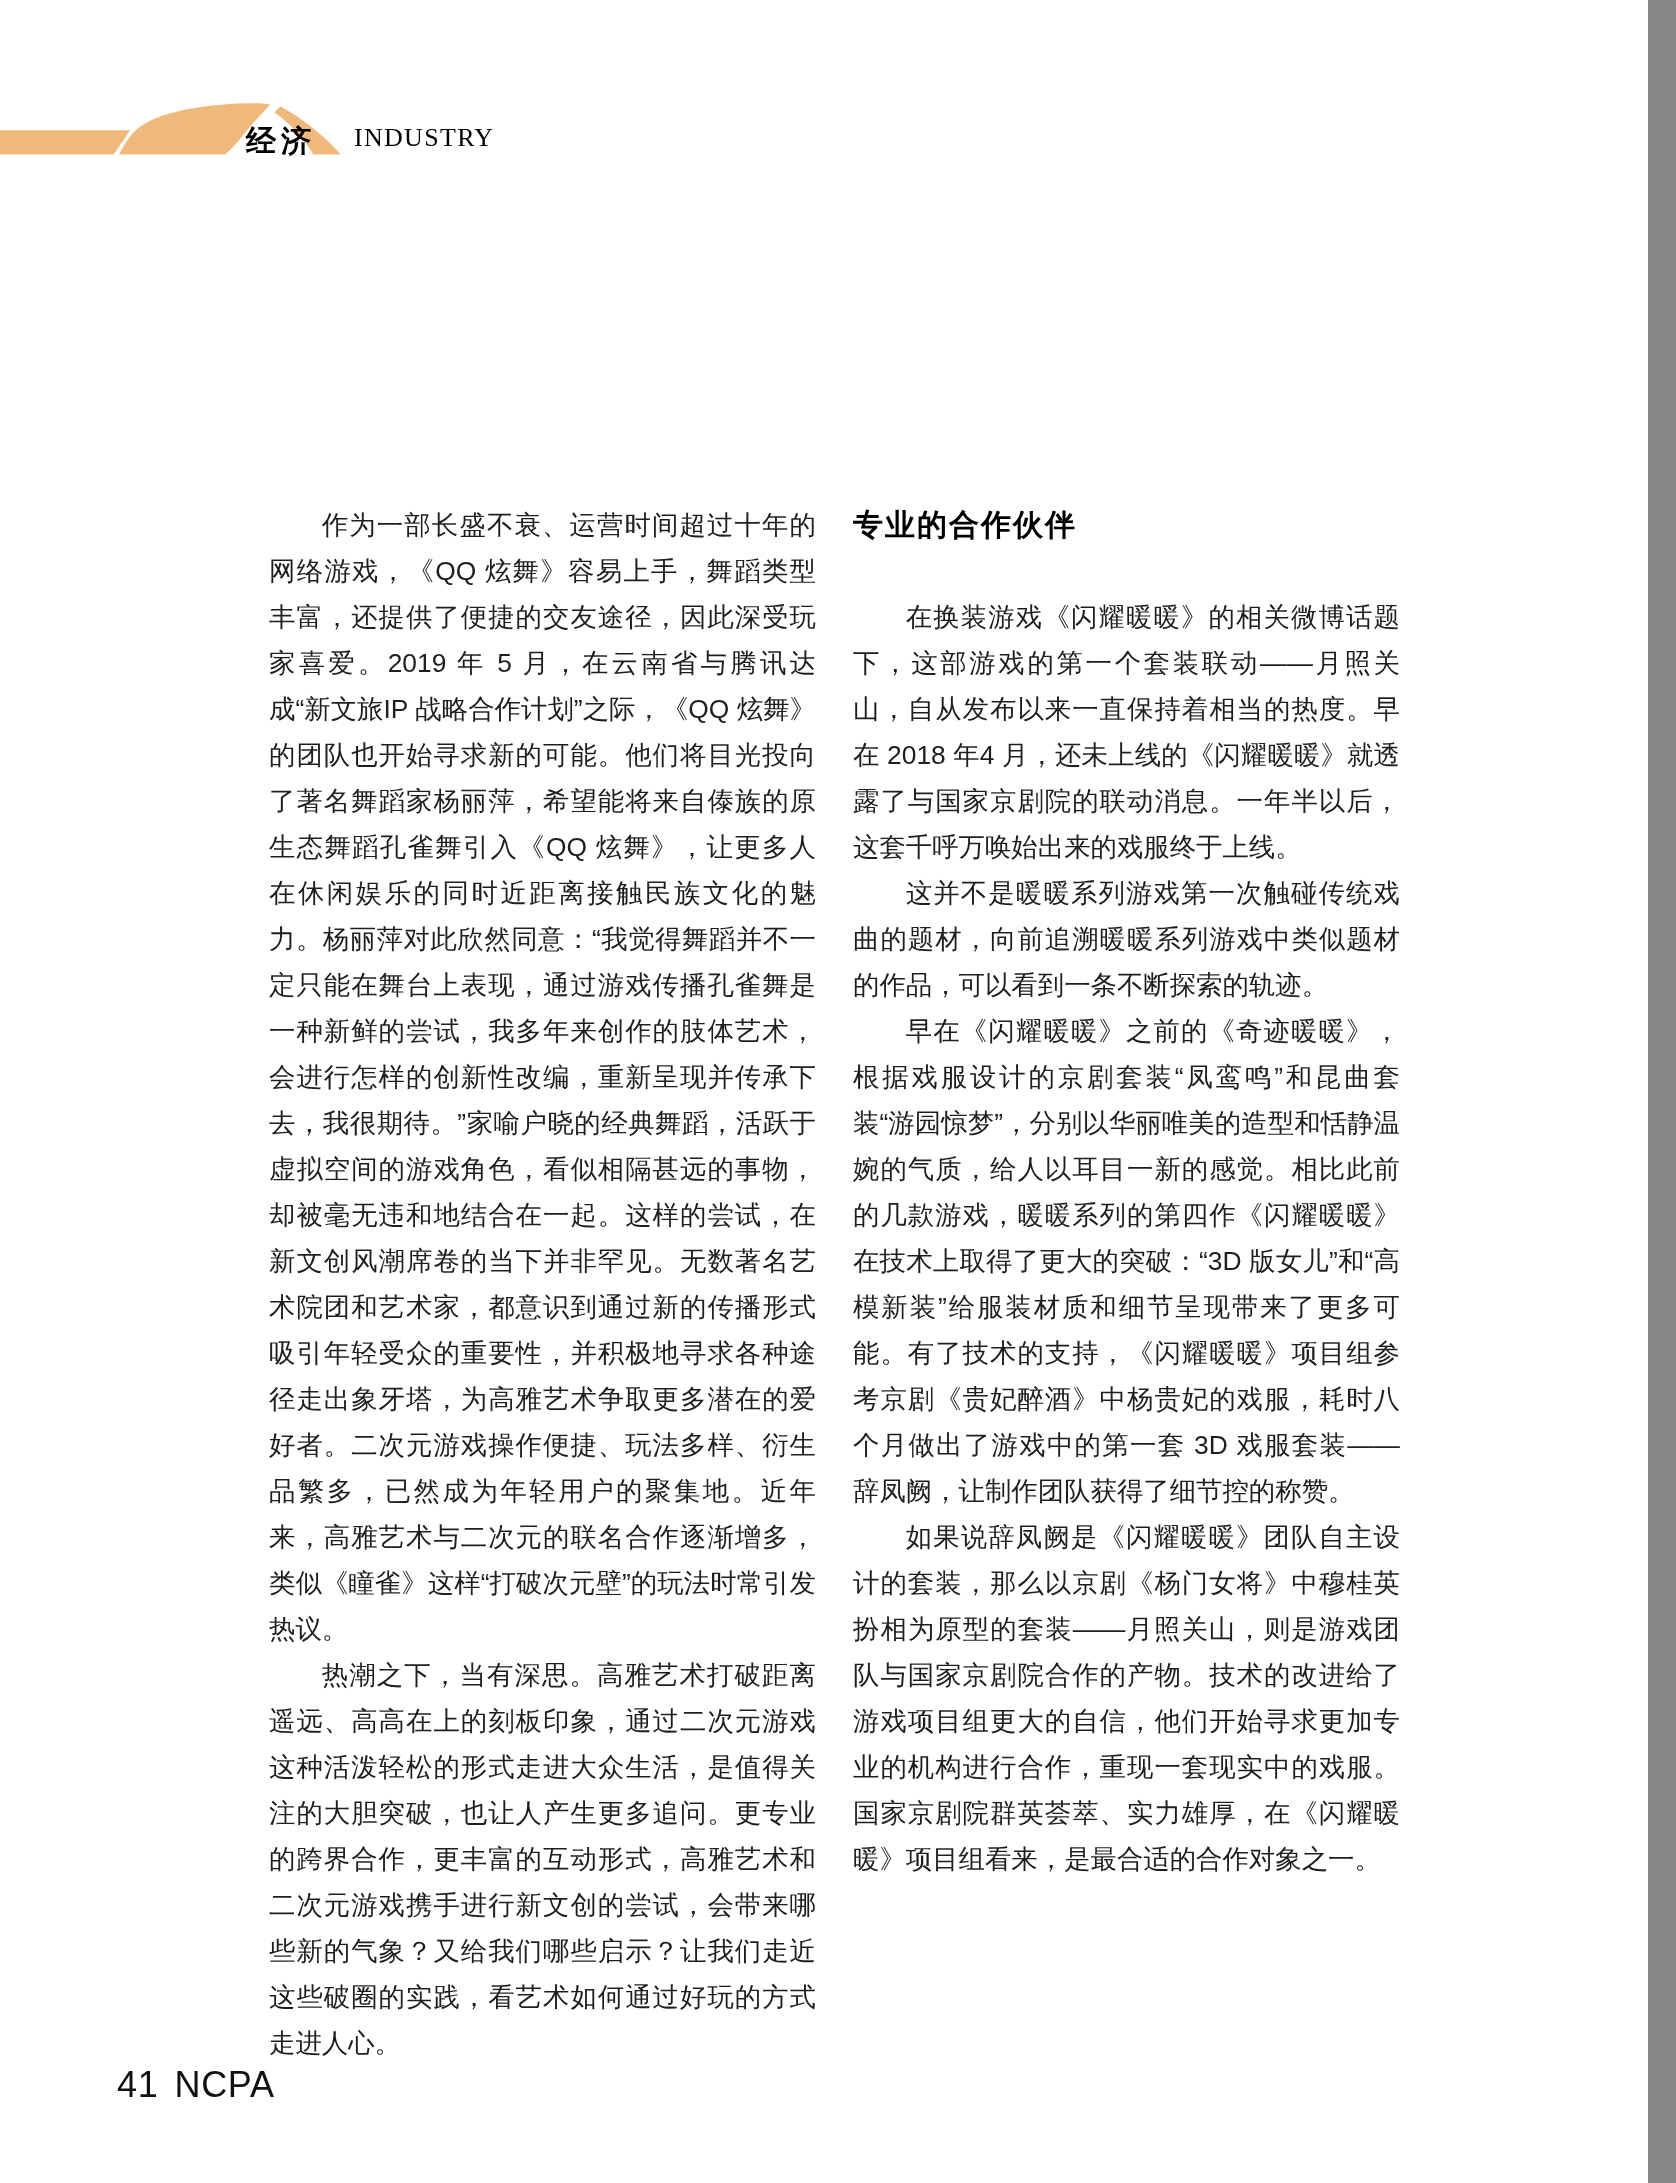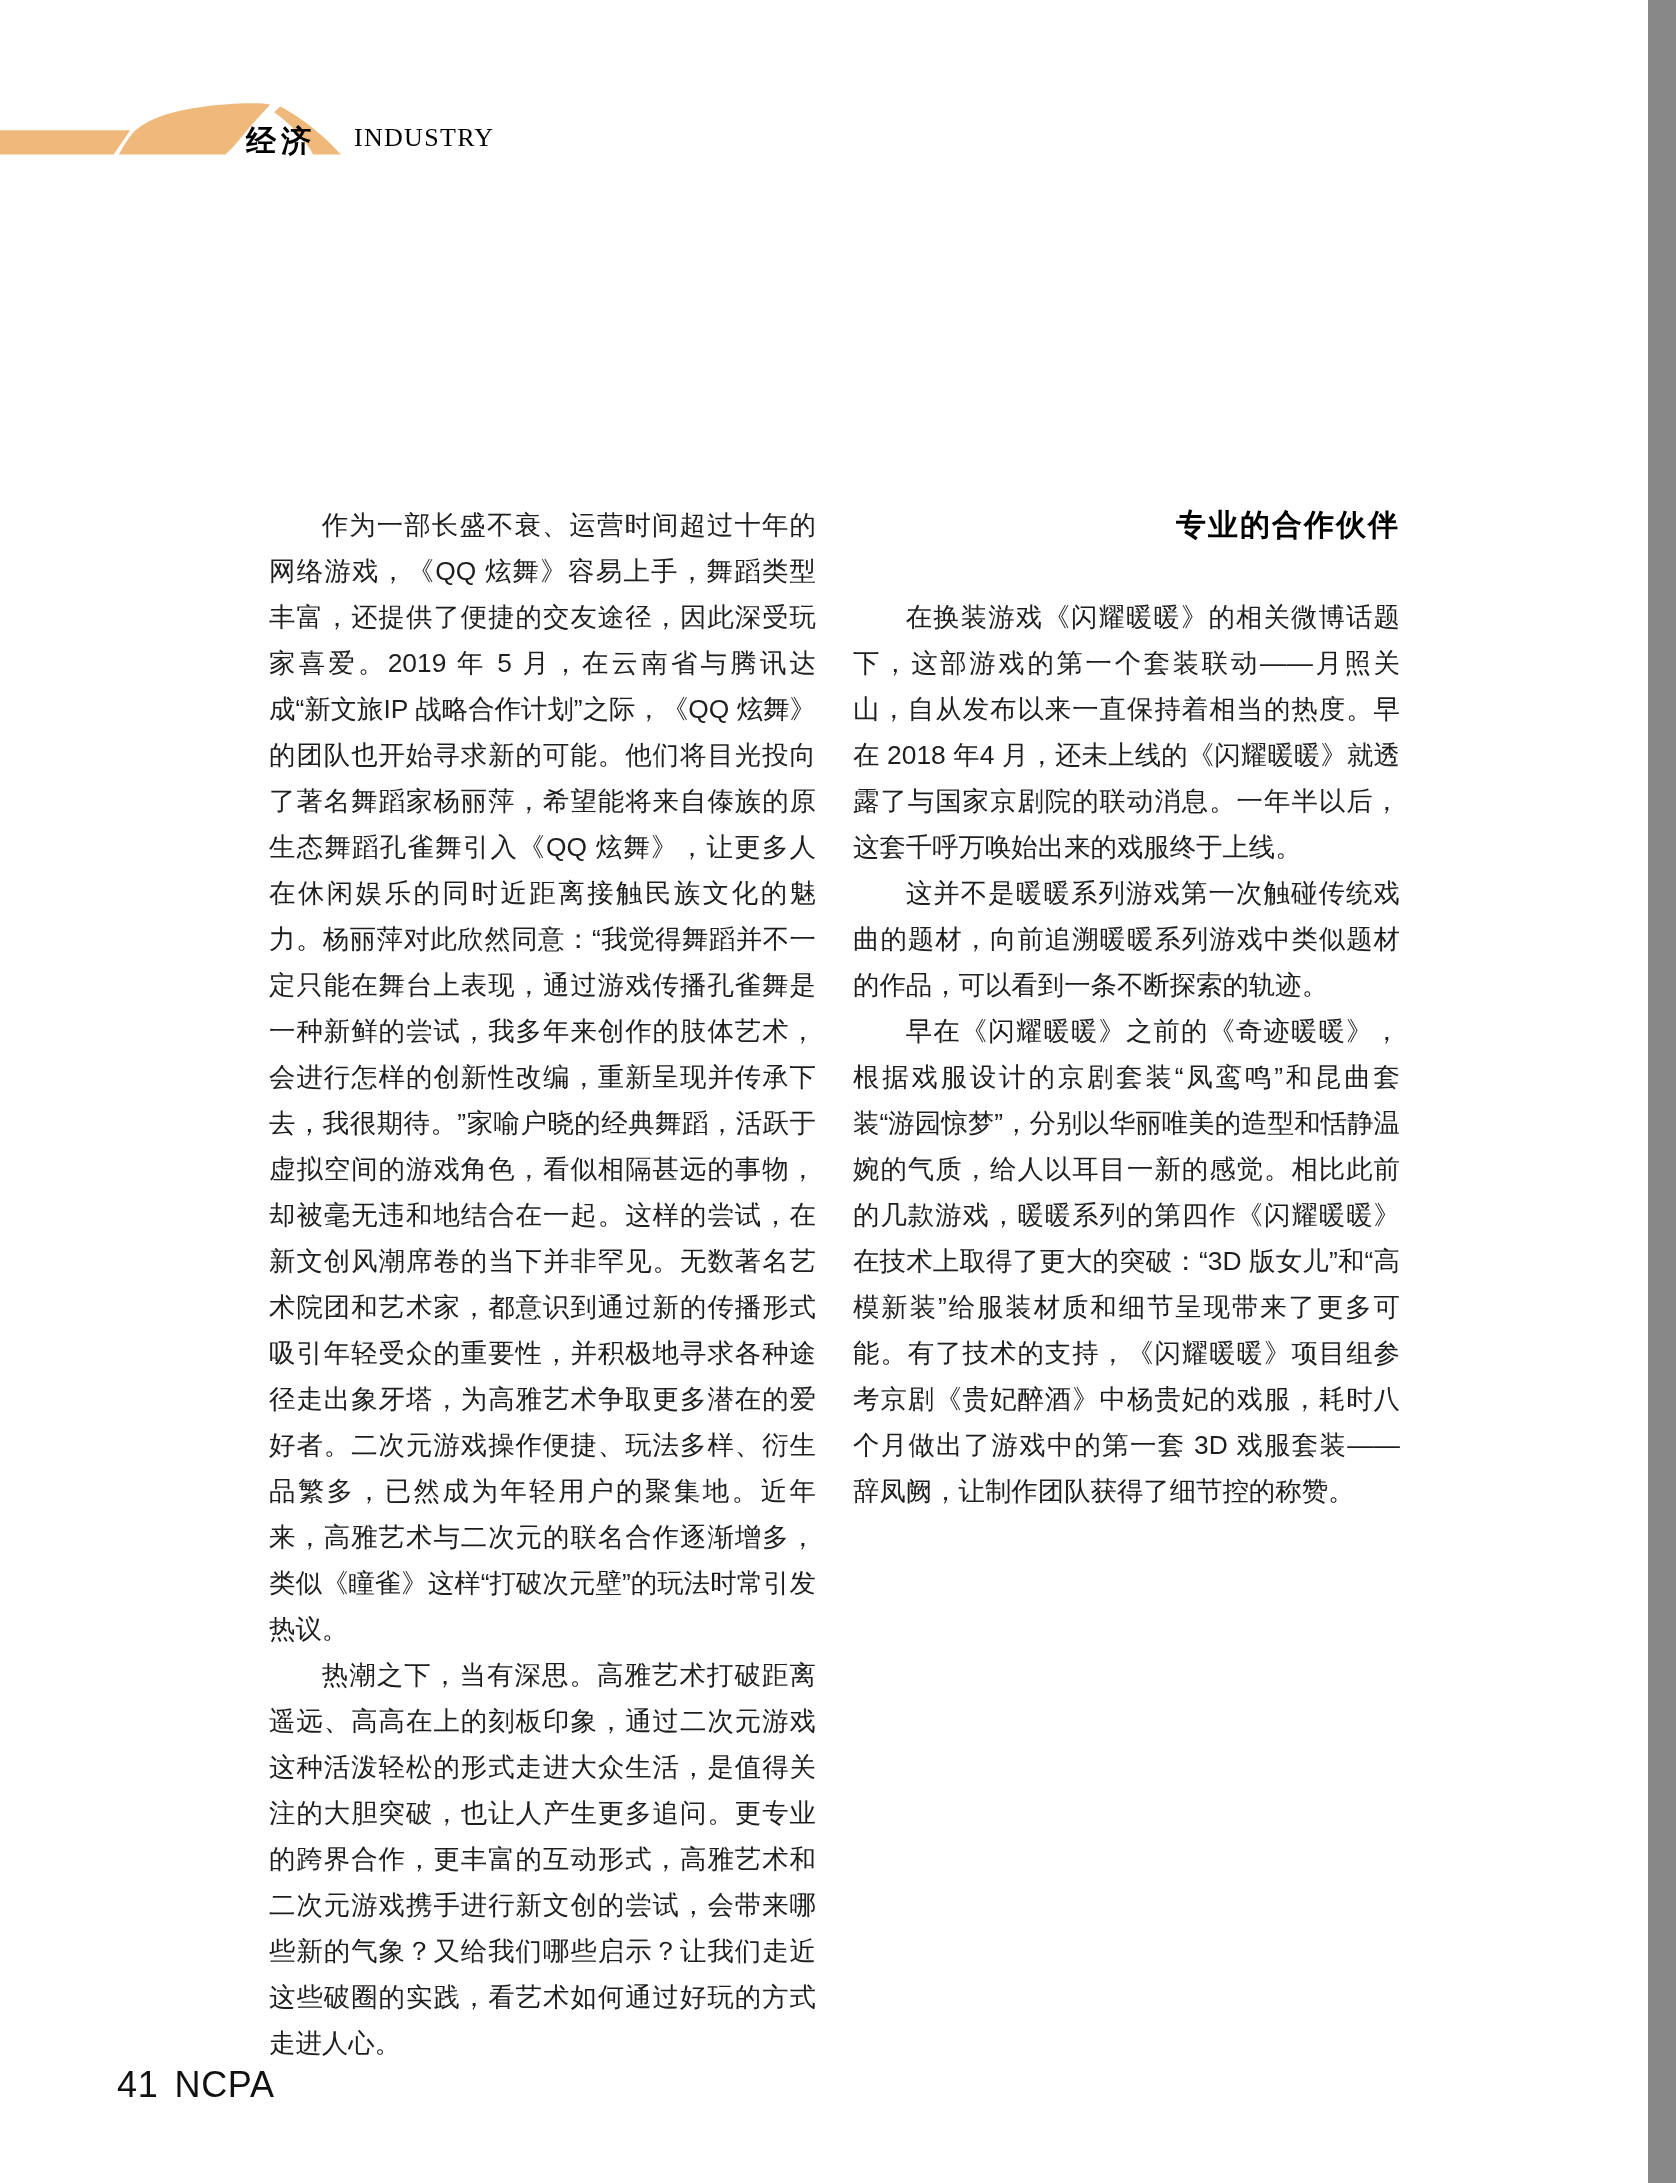--- a/index.html
+++ b/index.html
@@ -31,21 +31,21 @@
     text-align:justify;
     word-break:normal;
   }
   .column.left{left:269px;}
   .column.right{left:853px;}
   .column p{margin:0;text-indent:2em;}
   .col-heading{
     margin:0 0 46px 0;
     font-size:30px;font-weight:700;color:#000;
     line-height:46px;height:46px;
-    letter-spacing:2px;text-align:right;text-indent:0;
+    letter-spacing:2px;text-align:left;text-indent:0;
   }
   
   .footer{
     position:absolute;left:117px;top:2067px;
     font-size:36px;line-height:1;color:#111;
     letter-spacing:0.7px;
   }
   .footer .journal{margin-left:16px;margin-top:29px;}
 </style>
 </head>
@@ -73,20 +73,21 @@
       <p>作为一部长盛不衰、运营时间超过十年的网络游戏，《QQ 炫舞》容易上手，舞蹈类型丰富，还提供了便捷的交友途径，因此深受玩家喜爱。2019 年 5 月，在云南省与腾讯达成“新文旅IP 战略合作计划”之际，《QQ 炫舞》的团队也开始寻求新的可能。他们将目光投向了著名舞蹈家杨丽萍，希望能将来自傣族的原生态舞蹈孔雀舞引入《QQ 炫舞》，让更多人在休闲娱乐的同时近距离接触民族文化的魅力。杨丽萍对此欣然同意：“我觉得舞蹈并不一定只能在舞台上表现，通过游戏传播孔雀舞是一种新鲜的尝试，我多年来创作的肢体艺术，会进行怎样的创新性改编，重新呈现并传承下去，我很期待。”家喻户晓的经典舞蹈，活跃于虚拟空间的游戏角色，看似相隔甚远的事物，却被毫无违和地结合在一起。这样的尝试，在新文创风潮席卷的当下并非罕见。无数著名艺术院团和艺术家，都意识到通过新的传播形式吸引年轻受众的重要性，并积极地寻求各种途径走出象牙塔，为高雅艺术争取更多潜在的爱好者。二次元游戏操作便捷、玩法多样、衍生品繁多，已然成为年轻用户的聚集地。近年来，高雅艺术与二次元的联名合作逐渐增多，类似《瞳雀》这样“打破次元壁”的玩法时常引发热议。</p>
       <p>热潮之下，当有深思。高雅艺术打破距离遥远、高高在上的刻板印象，通过二次元游戏这种活泼轻松的形式走进大众生活，是值得关注的大胆突破，也让人产生更多追问。更专业的跨界合作，更丰富的互动形式，高雅艺术和二次元游戏携手进行新文创的尝试，会带来哪些新的气象？又给我们哪些启示？让我们走近这些破圈的实践，看艺术如何通过好玩的方式走进人心。</p>
     </div>
 
   <div class="column right">
     <h2 class="col-heading">专业的合作伙伴</h2>
     <div id="right-col-paras">
         <p>在换装游戏《闪耀暖暖》的相关微博话题下，这部游戏的第一个套装联动——月照关山，自从发布以来一直保持着相当的热度。早在 2018 年4 月，还未上线的《闪耀暖暖》就透露了与国家京剧院的联动消息。一年半以后，这套千呼万唤始出来的戏服终于上线。</p>
         <p>这并不是暖暖系列游戏第一次触碰传统戏曲的题材，向前追溯暖暖系列游戏中类似题材的作品，可以看到一条不断探索的轨迹。</p>
         <p>早在《闪耀暖暖》之前的《奇迹暖暖》，根据戏服设计的京剧套装“凤鸾鸣”和昆曲套装“游园惊梦”，分别以华丽唯美的造型和恬静温婉的气质，给人以耳目一新的感觉。相比此前的几款游戏，暖暖系列的第四作《闪耀暖暖》在技术上取得了更大的突破：“3D 版女儿”和“高模新装”给服装材质和细节呈现带来了更多可能。有了技术的支持，《闪耀暖暖》项目组参考京剧《贵妃醉酒》中杨贵妃的戏服，耗时八个月做出了游戏中的第一套 3D 戏服套装——辞凤阙，让制作团队获得了细节控的称赞。</p>
+        <p>如果说辞凤阙是《闪耀暖暖》团队自主设计的套装，那么以京剧《杨门女将》中穆桂英扮相为原型的套装——月照关山，则是游戏团队与国家京剧院合作的产物。技术的改进给了游戏项目组更大的自信，他们开始寻求更加专业的机构进行合作，重现一套现实中的戏服。国家京剧院群英荟萃、实力雄厚，在《闪耀暖暖》项目组看来，是最合适的合作对象之一。</p>
       </div>
   </div>
 
   <div class="footer">
     <span class="pagenum">41</span><span class="journal">NCPA</span>
   </div>
 
 </div>
 
 

